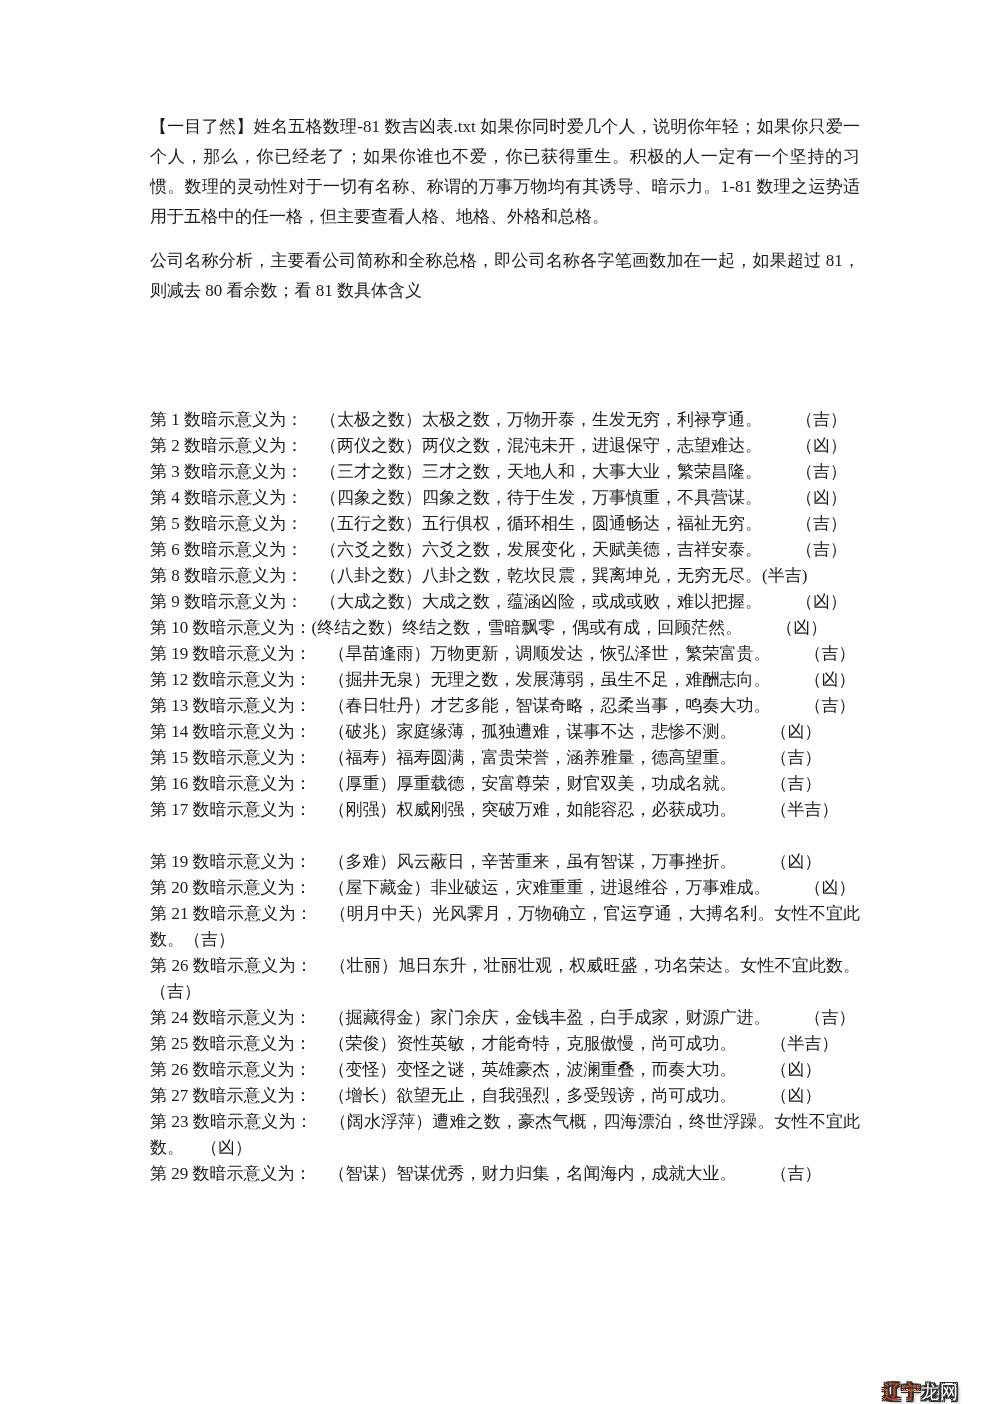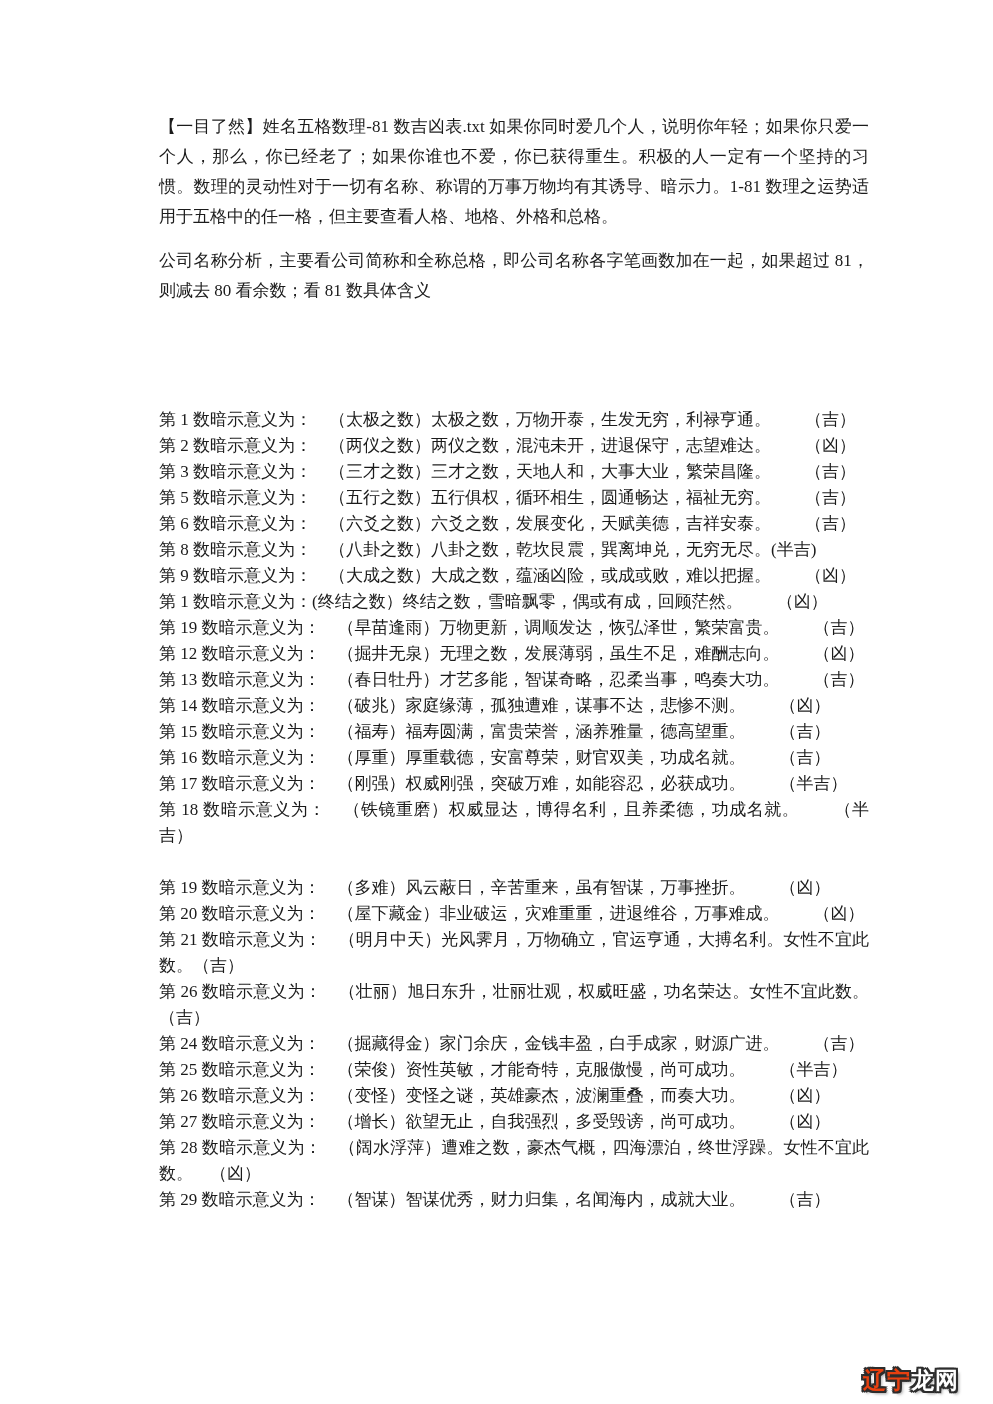--- a/index.html
+++ b/index.html
@@ -13,21 +13,20 @@
     position: relative;
     overflow: hidden;
     font-family: "Liberation Serif", "DejaVu Serif", serif;
     color: #1b1b1b;
   }
   .content {
     position: absolute;
     left: 150px;
     top: 112px;
     width: 710px;
-    margin-left: 9px;
   }
   .para {
     font-size: 17px;
     line-height: 30px;
     margin: 0;
     text-align: justify;
     word-break: break-all;
   }
   .para-company {
     margin-top: 14px;
@@ -38,24 +37,24 @@
   .list-item {
     font-size: 17px;
     line-height: 26px;
     min-height: 26px;
     margin: 0;
     text-align: justify;
   }
   .watermark {
     position: absolute;
     right: 34px;
-    bottom: 8px;
+    bottom: 0;
     font-family: "DejaVu Sans", "Liberation Sans", sans-serif;
-    font-size: 23px;
-    font-weight: bold;
+    font-size: 18px;
+    font-weight: normal;
     letter-spacing: 1px;
     white-space: nowrap;
   }
   .wm-part {
     text-shadow:
       -2px -2px 0 #2d2d2d,  2px -2px 0 #2d2d2d,
       -2px  2px 0 #2d2d2d,  2px  2px 0 #2d2d2d,
       -2px  0   0 #2d2d2d,  2px  0   0 #2d2d2d,
        0   -2px 0 #2d2d2d,  0    2px 0 #2d2d2d,
        3px  3px 3px rgba(80,80,80,0.55);
@@ -66,40 +65,40 @@
 </head>
 <body>
 
 <div class="content">
   <p class="para">【一目了然】姓名五格数理-81 数吉凶表.txt 如果你同时爱几个人，说明你年轻；如果你只爱一个人，那么，你已经老了；如果你谁也不爱，你已获得重生。积极的人一定有一个坚持的习惯。数理的灵动性对于一切有名称、称谓的万事万物均有其诱导、暗示力。1-81 数理之运势适用于五格中的任一格，但主要查看人格、地格、外格和总格。</p>
   <p class="para para-company">公司名称分析，主要看公司简称和全称总格，即公司名称各字笔画数加在一起，如果超过 81，则减去 80 看余数；看 81 数具体含义</p>
   <div class="number-list">
       <p class="list-item">第 1 数暗示意义为：　（太极之数）太极之数，万物开泰，生发无穷，利禄亨通。　　（吉）</p>
       <p class="list-item">第 2 数暗示意义为：　（两仪之数）两仪之数，混沌未开，进退保守，志望难达。　　（凶）</p>
       <p class="list-item">第 3 数暗示意义为：　（三才之数）三才之数，天地人和，大事大业，繁荣昌隆。　　（吉）</p>
+      <p class="list-item">第 4 数暗示意义为：　（四象之数）四象之数，待于生发，万事慎重，不具营谋。　　（凶）</p>
       <p class="list-item">第 5 数暗示意义为：　（五行之数）五行俱权，循环相生，圆通畅达，福祉无穷。　　（吉）</p>
       <p class="list-item">第 6 数暗示意义为：　（六爻之数）六爻之数，发展变化，天赋美德，吉祥安泰。　　（吉）</p>
       <p class="list-item">第 8 数暗示意义为：　（八卦之数）八卦之数，乾坎艮震，巽离坤兑，无穷无尽。(半吉)</p>
       <p class="list-item">第 9 数暗示意义为：　（大成之数）大成之数，蕴涵凶险，或成或败，难以把握。　　（凶）</p>
-      <p class="list-item">第 1 数暗示意义为：(终结之数）终结之数，雪暗飘零，偶或有成，回顾茫然。　　（凶）</p>
+      <p class="list-item">第 10 数暗示意义为：(终结之数）终结之数，雪暗飘零，偶或有成，回顾茫然。　　（凶）</p>
       <p class="list-item">第 19 数暗示意义为：　（旱苗逢雨）万物更新，调顺发达，恢弘泽世，繁荣富贵。　　（吉）</p>
       <p class="list-item">第 12 数暗示意义为：　（掘井无泉）无理之数，发展薄弱，虽生不足，难酬志向。　　（凶）</p>
       <p class="list-item">第 13 数暗示意义为：　（春日牡丹）才艺多能，智谋奇略，忍柔当事，鸣奏大功。　　（吉）</p>
       <p class="list-item">第 14 数暗示意义为：　（破兆）家庭缘薄，孤独遭难，谋事不达，悲惨不测。　　（凶）</p>
       <p class="list-item">第 15 数暗示意义为：　（福寿）福寿圆满，富贵荣誉，涵养雅量，德高望重。　　（吉）</p>
       <p class="list-item">第 16 数暗示意义为：　（厚重）厚重载德，安富尊荣，财官双美，功成名就。　　（吉）</p>
       <p class="list-item">第 17 数暗示意义为：　（刚强）权威刚强，突破万难，如能容忍，必获成功。　　（半吉）</p>
-      <p class="list-item">第 18 数暗示意义为：　（铁镜重磨）权威显达，博得名利，且养柔德，功成名就。　　（半吉）</p>
       <p class="list-item"></p>
       <p class="list-item">第 19 数暗示意义为：　（多难）风云蔽日，辛苦重来，虽有智谋，万事挫折。　　（凶）</p>
       <p class="list-item">第 20 数暗示意义为：　（屋下藏金）非业破运，灾难重重，进退维谷，万事难成。　　（凶）</p>
       <p class="list-item">第 21 数暗示意义为：　（明月中天）光风霁月，万物确立，官运亨通，大搏名利。女性不宜此数。（吉）</p>
       <p class="list-item">第 26 数暗示意义为：　（壮丽）旭日东升，壮丽壮观，权威旺盛，功名荣达。女性不宜此数。（吉）</p>
       <p class="list-item">第 24 数暗示意义为：　（掘藏得金）家门余庆，金钱丰盈，白手成家，财源广进。　　（吉）</p>
       <p class="list-item">第 25 数暗示意义为：　（荣俊）资性英敏，才能奇特，克服傲慢，尚可成功。　　（半吉）</p>
       <p class="list-item">第 26 数暗示意义为：　（变怪）变怪之谜，英雄豪杰，波澜重叠，而奏大功。　　（凶）</p>
       <p class="list-item">第 27 数暗示意义为：　（增长）欲望无止，自我强烈，多受毁谤，尚可成功。　　（凶）</p>
-      <p class="list-item">第 28 数暗示意义为：　（阔水浮萍）遭难之数，豪杰气概，四海漂泊，终世浮躁。女性不宜此数。　（凶）</p>
+      <p class="list-item">第 23 数暗示意义为：　（阔水浮萍）遭难之数，豪杰气概，四海漂泊，终世浮躁。女性不宜此数。　（凶）</p>
       <p class="list-item">第 29 数暗示意义为：　（智谋）智谋优秀，财力归集，名闻海内，成就大业。　　（吉）</p>
     </div>
 </div>
 
 <div class="watermark"><span class="wm-part wm-prefix">辽宁</span><span class="wm-part wm-suffix">龙网</span></div>
 
 </body></html>

